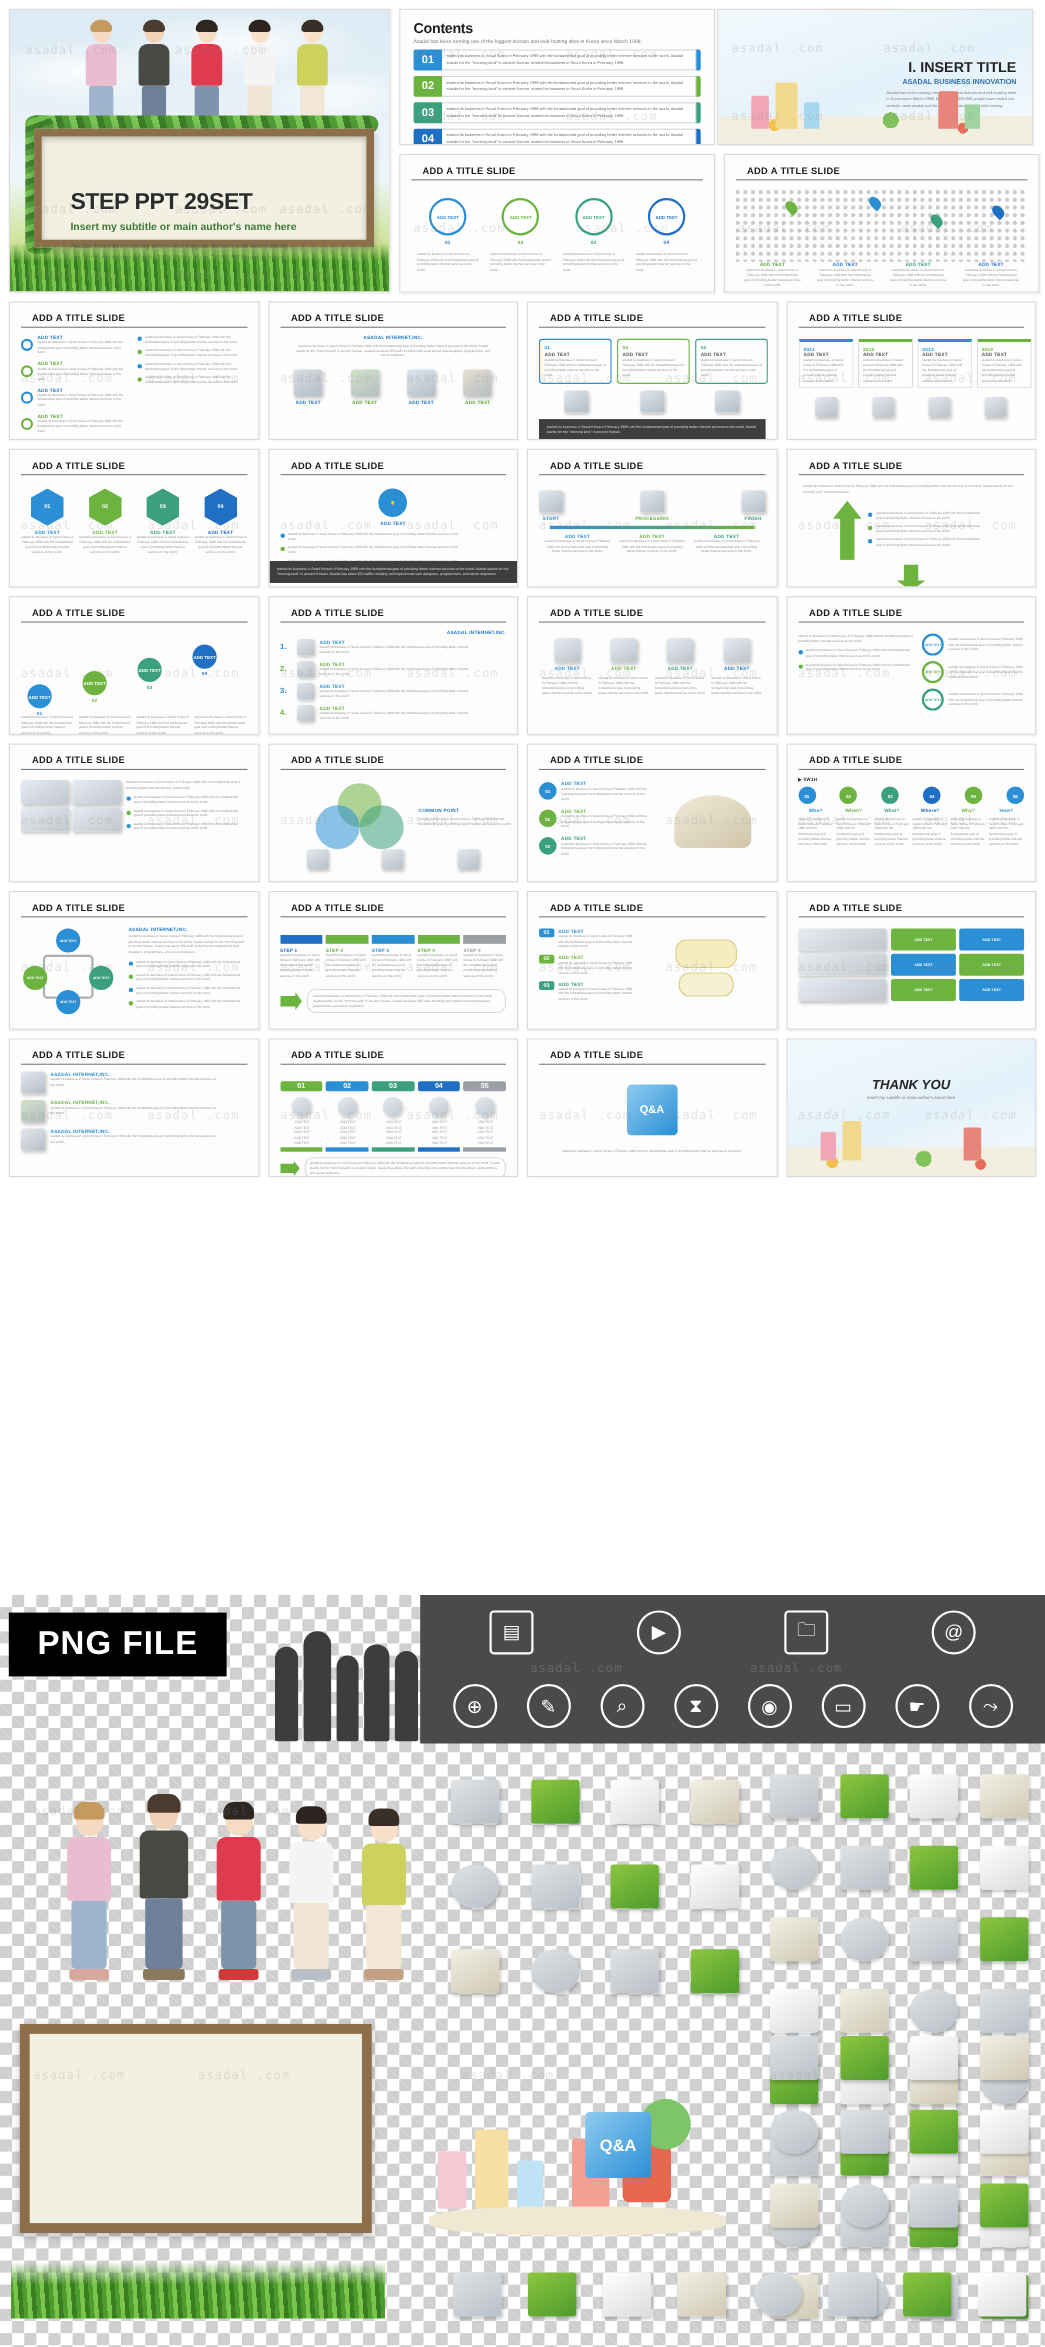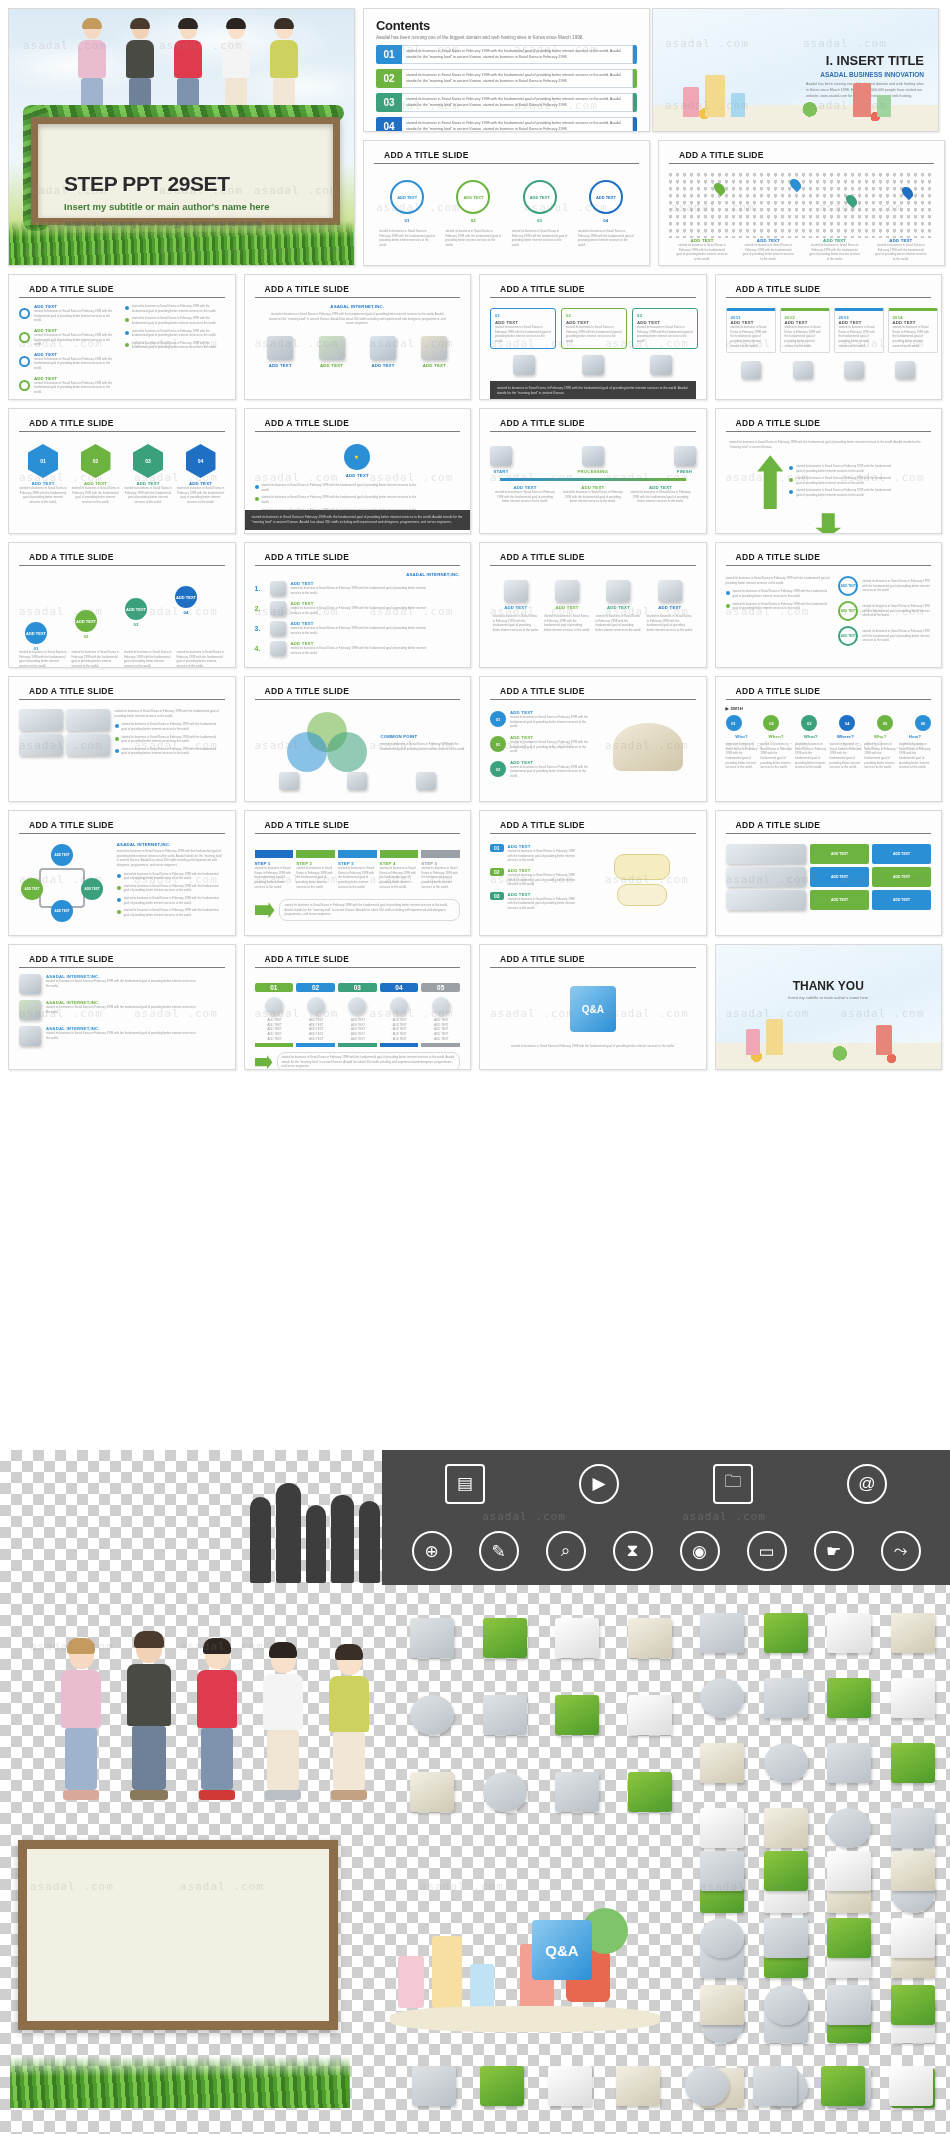--- a/index.html
+++ b/index.html
@@ -1104,37 +1104,38 @@
             <div class="slide-hdr">ADD A TITLE SLIDE</div>
             <div class="slide-body">
               <div style="display:flex;align-items:center;justify-content:center;height:70px;">
                 <div style="width:46px;height:46px;background:linear-gradient(135deg,#8ecbf0,#2b8fd6);border-radius:4px;display:flex;align-items:center;justify-content:center;color:#fff;font-size:10px;font-weight:bold;">Q&amp;A</div>
               </div>
               <div class="dim-txt-sm" style="text-align:center;">started its business in Seoul Korea in February 1998 with the fundamental goal of providing better internet services to the world.</div>
             </div>
             <div class="wm" style="left:10px;top:62px;">asadal .com</div>
             <div class="wm" style="left:125px;top:62px;">asadal .com</div>
           </div>
-          <div class="slide chap" style="width:230px;height:126px;">
+          <div class="slide chap" style="width:230px;height:126px;font-style:italic;">
             <div style="position:absolute;left:0;right:0;top:34px;text-align:center;font-size:12px;font-weight:bold;color:#242424;">THANK YOU</div>
             <div style="position:absolute;left:0;right:0;top:50px;text-align:center;font-size:4px;color:#7a7a7a;">Insert my subtitle or main author's name here</div>
             <div class="city" style="height:52px;">
               <div class="bldg" style="left:30px;width:14px;height:26px;background:#f0a6b4;"></div>
               <div class="bldg" style="left:50px;width:17px;height:36px;background:#f3d98e;"></div>
               <div class="bldg" style="left:160px;width:16px;height:30px;background:#e8857a;"></div>
             </div>
             <div class="wm" style="left:10px;top:62px;">asadal .com</div>
             <div class="wm" style="left:125px;top:62px;">asadal .com</div>
           </div>
         </div>
       </div>
   </div>
 
   <div class="pngwrap checker">
 
+    <div class="png-label">PNG FILE</div>
 
     <div style="position:absolute;left:250px;top:8px;width:130px;height:125px;display:flex;align-items:flex-end;gap:5px;">
       <div class="silh" style="width:22px;height:86px;border-radius:11px 11px 2px 2px;"></div>
       <div class="silh" style="width:25px;height:100px;border-radius:12px 12px 2px 2px;"></div>
       <div class="silh" style="width:21px;height:78px;border-radius:10px 10px 2px 2px;"></div>
       <div class="silh" style="width:23px;height:88px;border-radius:11px 11px 2px 2px;"></div>
       <div class="silh" style="width:22px;height:82px;border-radius:11px 11px 2px 2px;"></div>
     </div>
 
     <div class="dark-panel" style="position:absolute;left:382px;top:0;width:568px;height:135px;">

